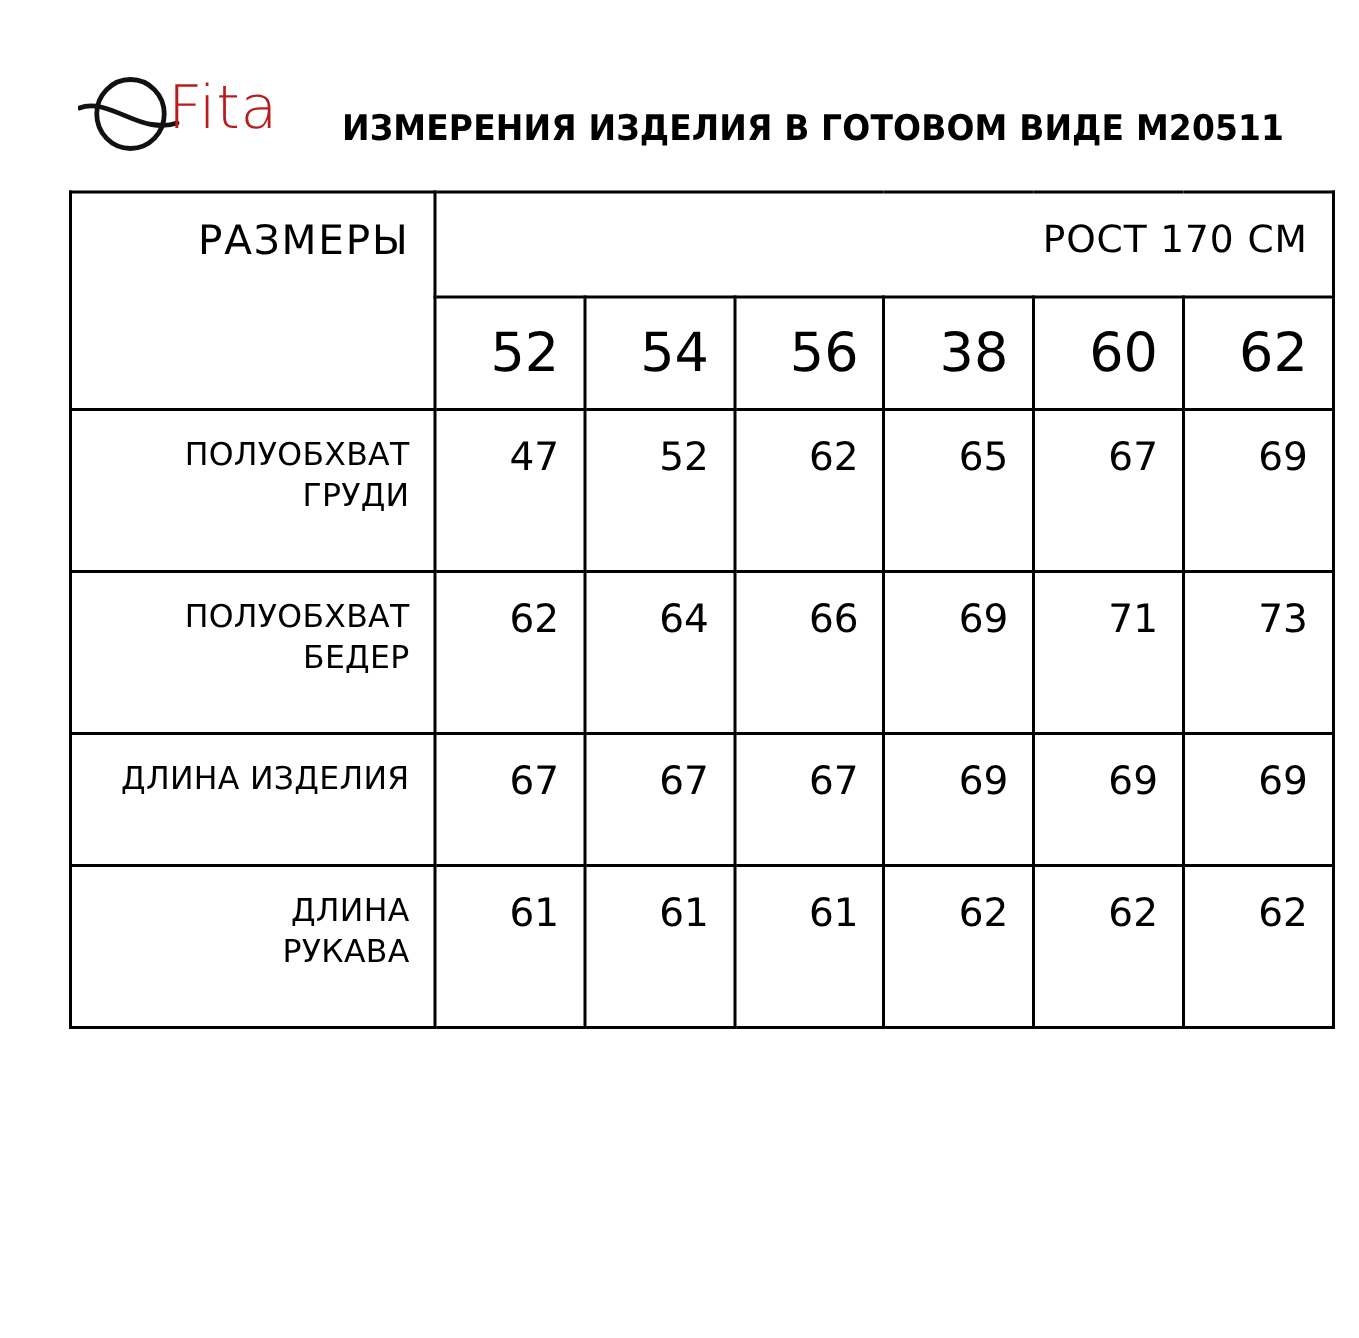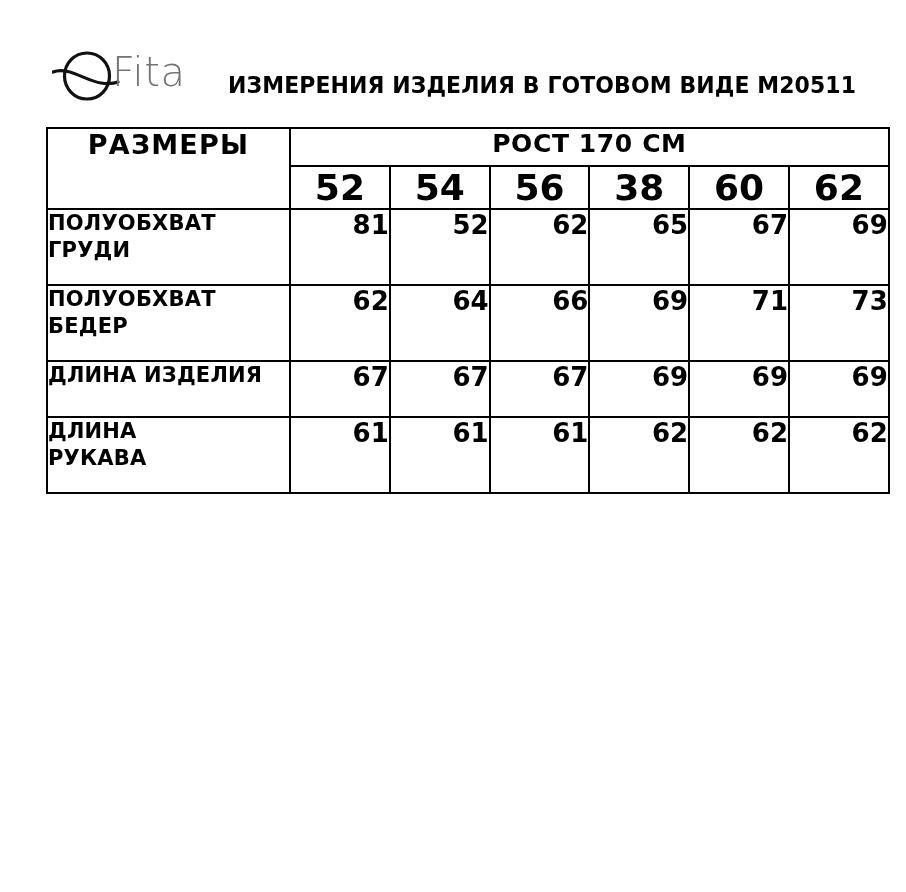--- a/index.html
+++ b/index.html
@@ -42,21 +42,21 @@
   }
   #brand-word {
     position: absolute;
     left: 60px;
     top: 7px;
     font-family: "DejaVu Sans", sans-serif;
     font-size: 40px;
     font-weight: 300;
     letter-spacing: 0.5px;
     line-height: 1;
-    color: #737373;
+    color: #b91c1c;
     white-space: nowrap;
   }
 
   #doc-title {
     position: absolute;
     left: 228px;
     top: 74px;
     font-family: "DejaVu Sans", sans-serif;
     font-size: 23.5px;
     font-weight: 700;
@@ -71,23 +71,24 @@
   #size-table {
     position: absolute;
     left: 46px;
     top: 127px;
     width: 842px;
     border-collapse: collapse;
     table-layout: fixed;
   }
   #size-table td, #size-table th {
     border: 2px solid #000000;
-    padding: 0;
-    font-weight: 700;
+    padding: 16px;
+    font-weight: 400;
     vertical-align: top;
+    text-align: right;
   }
 
   col.c-label { width: 243px; }
   col.c-size  { width: 99.8px; }
 
   
   .th-sizes {
     height: 72px;
     text-align: center;
     vertical-align: middle;
@@ -178,21 +179,21 @@
       <td class="th-size-num">38</td>
       <td class="th-size-num">60</td>
       <td class="th-size-num">62</td>
     </tr>
   </thead>
   <tbody>
 
     <tr class="r-tall">
       <td class="td-label">ПОЛУОБХВАТ
 ГРУДИ</td>
-      <td class="td-value">81</td>
+      <td class="td-value">47</td>
       <td class="td-value">52</td>
       <td class="td-value">62</td>
       <td class="td-value">65</td>
       <td class="td-value">67</td>
       <td class="td-value">69</td>
     </tr>
 
     <tr class="r-tall">
       <td class="td-label">ПОЛУОБХВАТ
 БЕДЕР</td>

